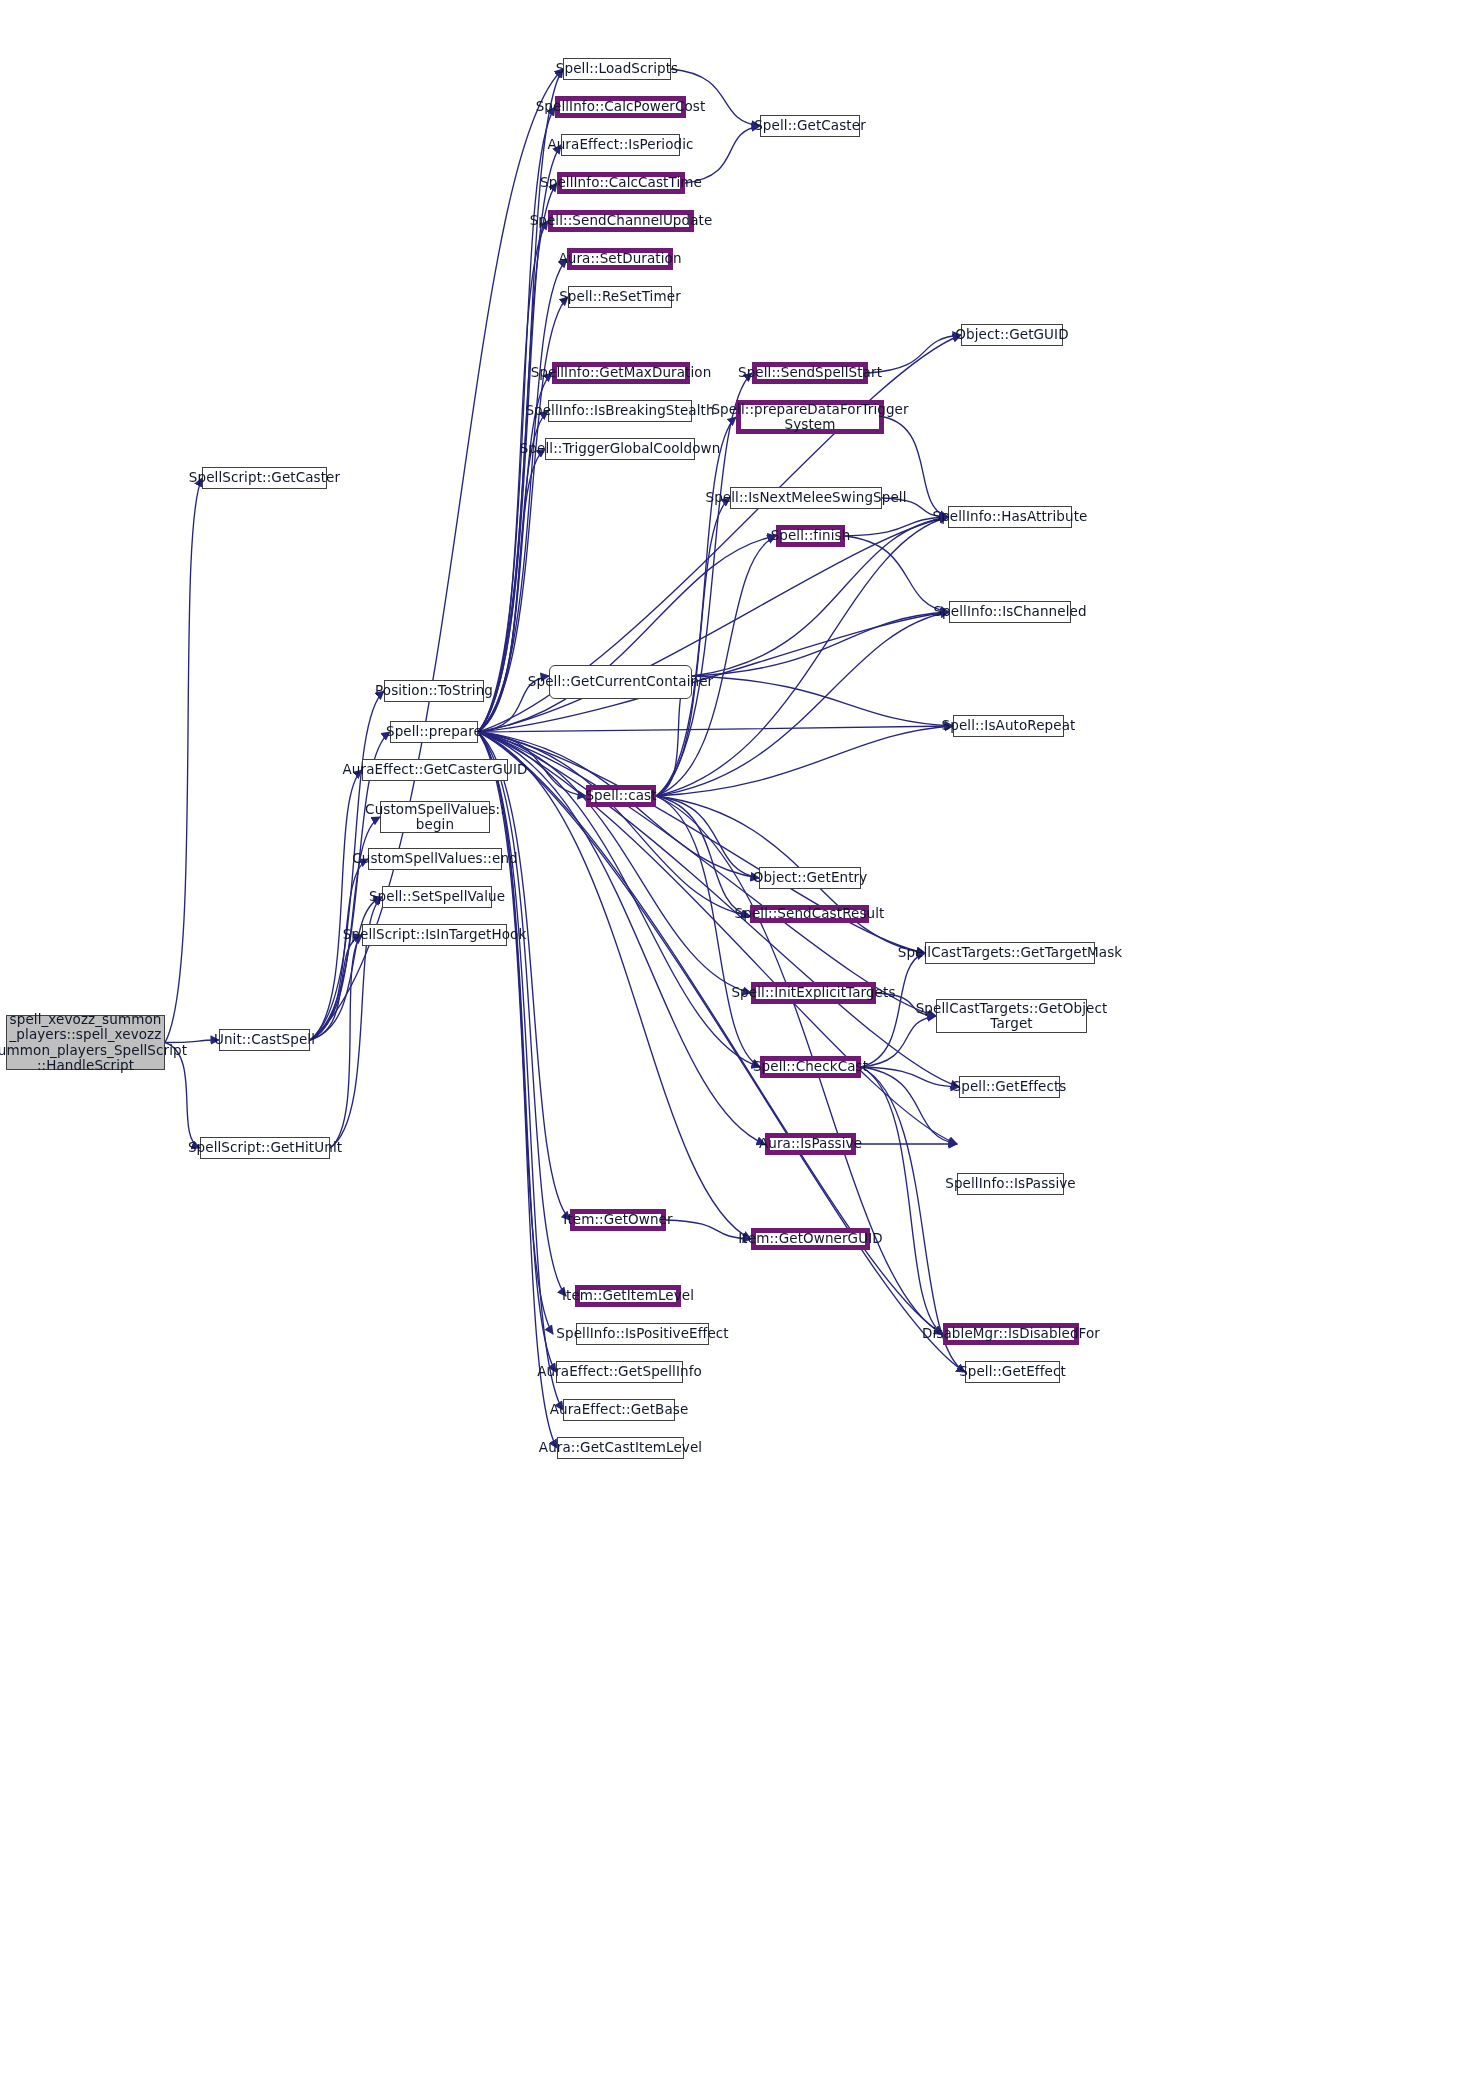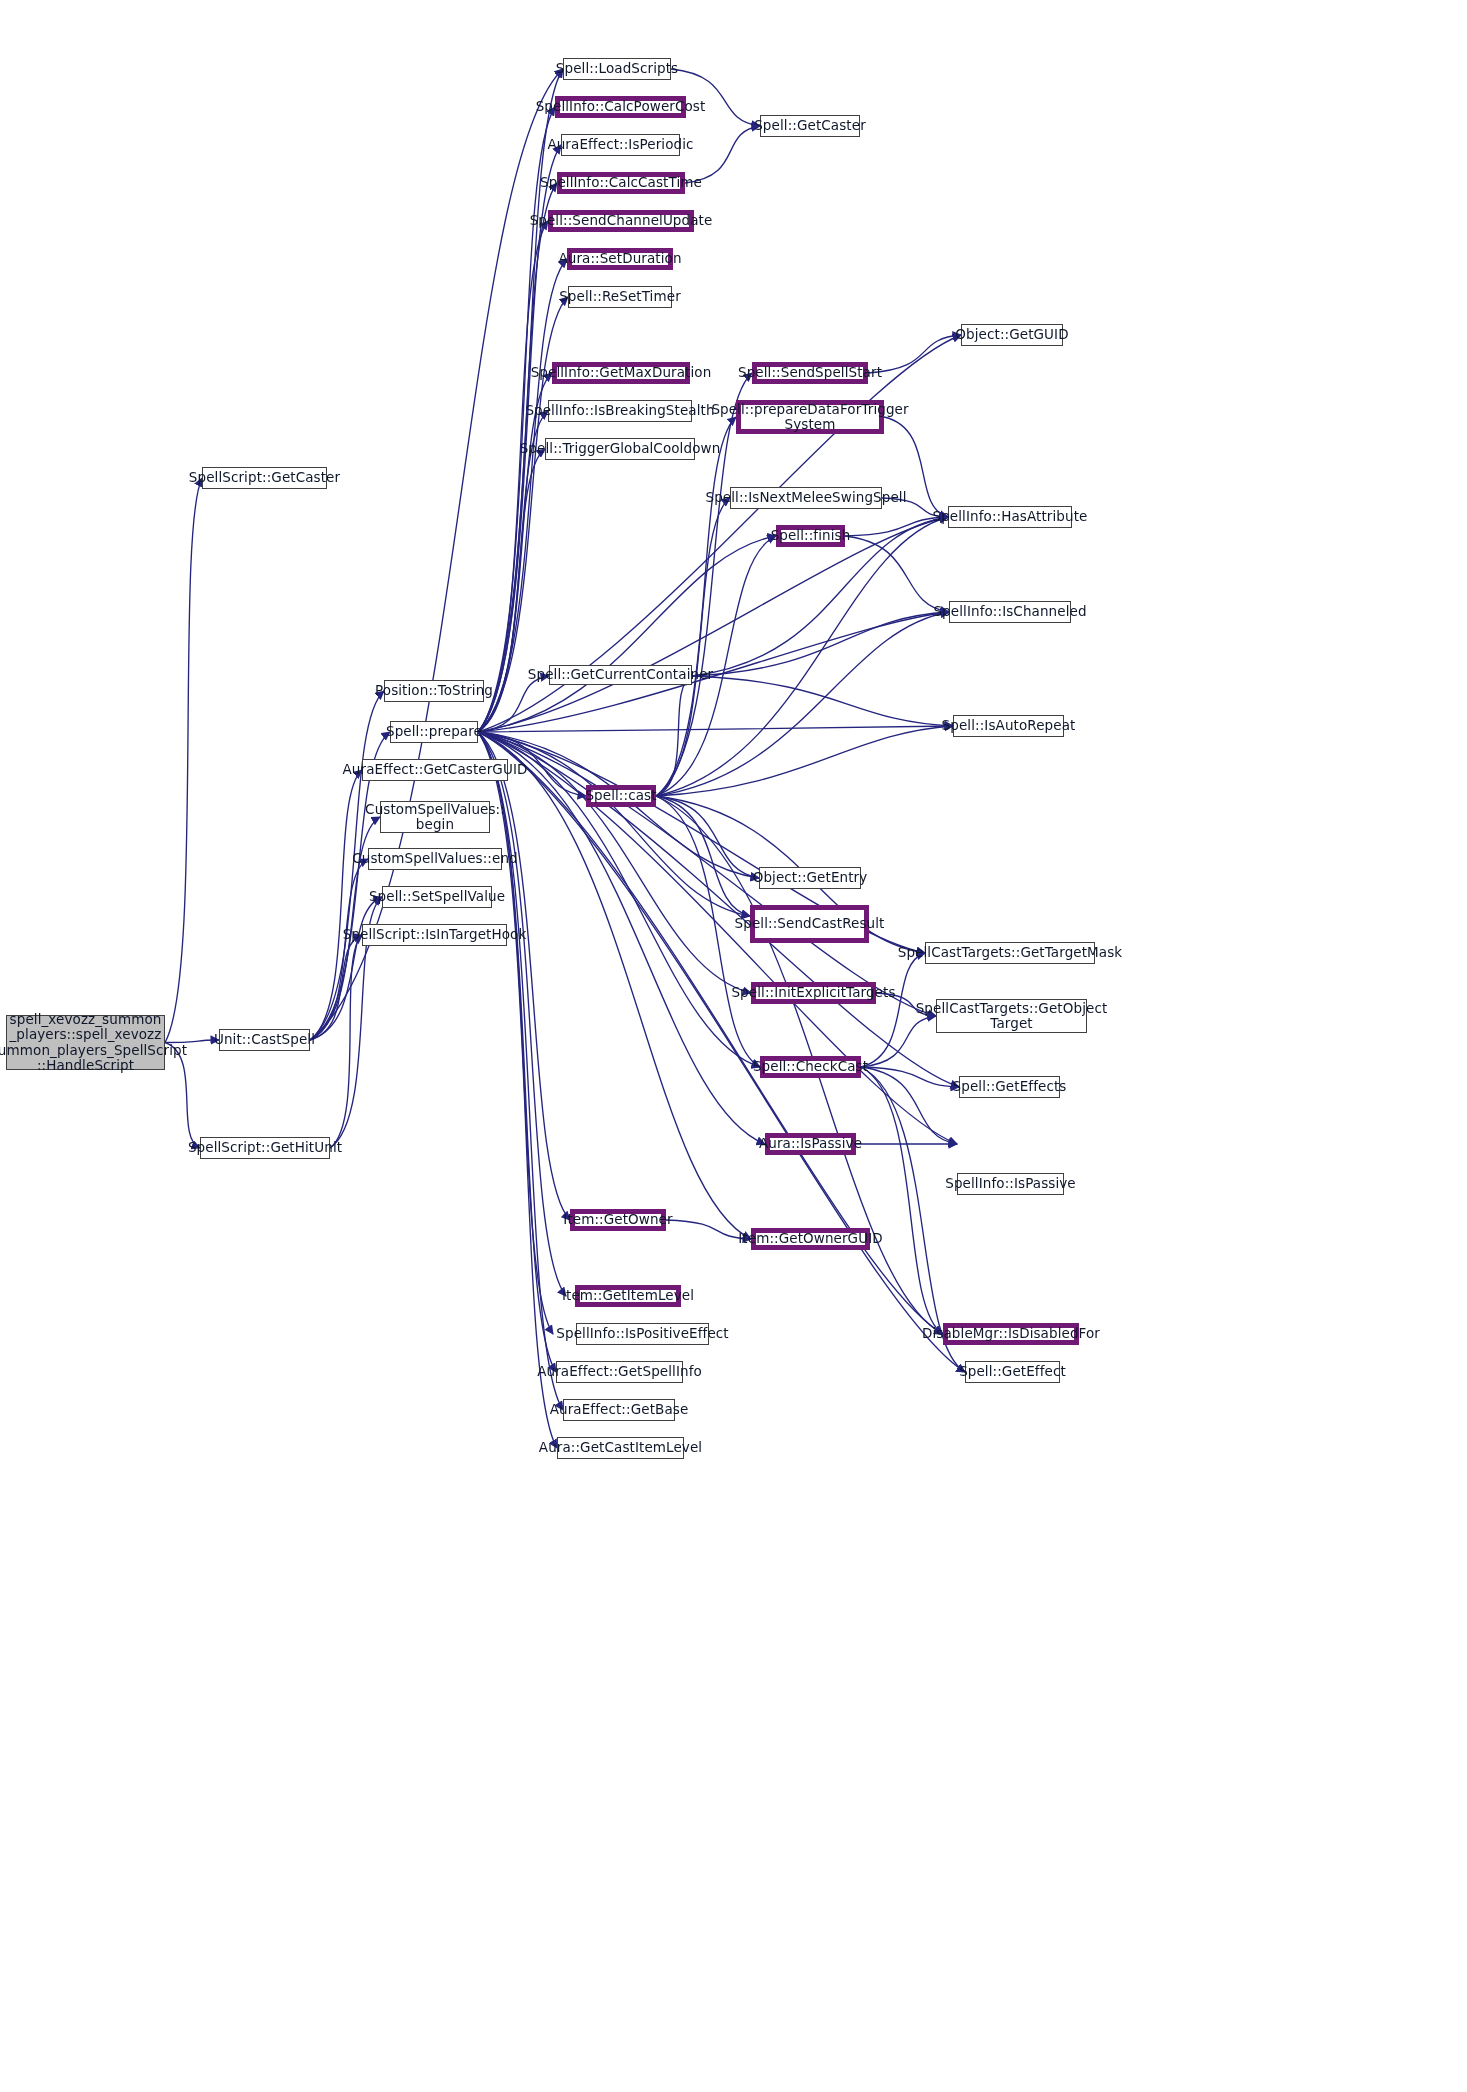--- a/index.html
+++ b/index.html
@@ -144,36 +144,36 @@
       <div class="node" style="left: 563px; top: 58px; width: 108px; height: 22px;">Spell::LoadScripts</div>
       <div class="node red" style="left: 555px; top: 96px; width: 131px; height: 22px;">SpellInfo::CalcPowerCost</div>
       <div class="node" style="left: 561px; top: 134px; width: 119px; height: 22px;">AuraEffect::IsPeriodic</div>
       <div class="node red" style="left: 557px; top: 172px; width: 128px; height: 22px;">SpellInfo::CalcCastTime</div>
       <div class="node red" style="left: 548px; top: 210px; width: 146px; height: 22px;">Spell::SendChannelUpdate</div>
       <div class="node red" style="left: 567px; top: 248px; width: 106px; height: 22px;">Aura::SetDuration</div>
       <div class="node" style="left: 568px; top: 286px; width: 104px; height: 22px;">Spell::ReSetTimer</div>
       <div class="node red" style="left: 552px; top: 362px; width: 138px; height: 22px;">SpellInfo::GetMaxDuration</div>
       <div class="node" style="left: 548px; top: 400px; width: 144px; height: 22px;">SpellInfo::IsBreakingStealth</div>
       <div class="node" style="left: 545px; top: 438px; width: 150px; height: 22px;">Spell::TriggerGlobalCooldown</div>
-      <div class="node" style="left: 549px; top: 665px; width: 143px; height: 20px;">Spell::GetCurrentContainer</div>
+      <div class="node" style="left: 549px; top: 665px; width: 143px; height: 34px; border-radius: 6px;">Spell::GetCurrentContainer</div>
       <div class="node red" style="left: 586px; top: 785px; width: 70px; height: 22px;">Spell::cast</div>
       <div class="node red" style="left: 570px; top: 1209px; width: 96px; height: 22px;">Item::GetOwner</div>
       <div class="node red" style="left: 566px; top: 1285px; width: 106px; height: 22px; margin-left: 9px;">Item::GetItemLevel</div>
       <div class="node" style="left: 576px; top: 1323px; width: 133px; height: 22px;">SpellInfo::IsPositiveEffect</div>
       <div class="node" style="left: 556px; top: 1361px; width: 127px; height: 22px;">AuraEffect::GetSpellInfo</div>
       <div class="node" style="left: 563px; top: 1399px; width: 112px; height: 22px;">AuraEffect::GetBase</div>
       <div class="node" style="left: 557px; top: 1437px; width: 127px; height: 22px;">Aura::GetCastItemLevel</div>
       <div class="node" style="left: 760px; top: 115px; width: 100px; height: 22px;">Spell::GetCaster</div>
       <div class="node red" style="left: 752px; top: 362px; width: 116px; height: 22px;">Spell::SendSpellStart</div>
       <div class="node red" style="left: 736px; top: 400px; width: 148px; height: 34px;">Spell::prepareDataForTrigger
 System</div>
       <div class="node" style="left: 730px; top: 487px; width: 152px; height: 22px;">Spell::IsNextMeleeSwingSpell</div>
       <div class="node red" style="left: 776px; top: 525px; width: 69px; height: 22px;">Spell::finish</div>
       <div class="node" style="left: 759px; top: 867px; width: 102px; height: 22px;">Object::GetEntry</div>
-      <div class="node red" style="left: 750px; top: 905px; width: 119px; height: 38px;">Spell::SendCastResult</div>
+      <div class="node red" style="left: 750px; top: 905px; width: 119px; height: 18px;">Spell::SendCastResult</div>
       <div class="node red" style="left: 751px; top: 982px; width: 125px; height: 22px;">Spell::InitExplicitTargets</div>
       <div class="node red" style="left: 760px; top: 1056px; width: 101px; height: 22px;">Spell::CheckCast</div>
       <div class="node red" style="left: 765px; top: 1133px; width: 91px; height: 22px;">Aura::IsPassive</div>
       <div class="node red" style="left: 751px; top: 1228px; width: 119px; height: 22px;">Item::GetOwnerGUID</div>
       <div class="node" style="left: 961px; top: 324px; width: 102px; height: 22px;">Object::GetGUID</div>
       <div class="node" style="left: 948px; top: 506px; width: 124px; height: 22px;">SpellInfo::HasAttribute</div>
       <div class="node" style="left: 949px; top: 601px; width: 122px; height: 22px;">SpellInfo::IsChanneled</div>
       <div class="node" style="left: 953px; top: 715px; width: 111px; height: 22px;">Spell::IsAutoRepeat</div>
       <div class="node" style="left: 925px; top: 942px; width: 170px; height: 22px;">SpellCastTargets::GetTargetMask</div>
       <div class="node" style="left: 936px; top: 999px; width: 151px; height: 34px;">SpellCastTargets::GetObject

